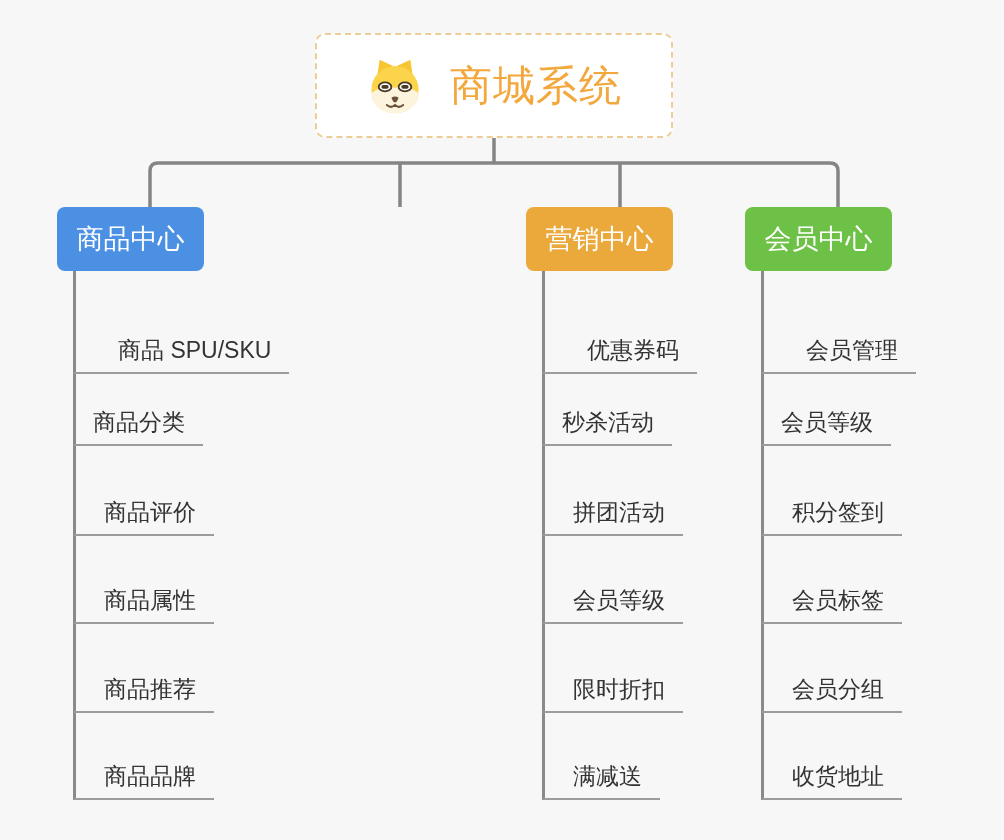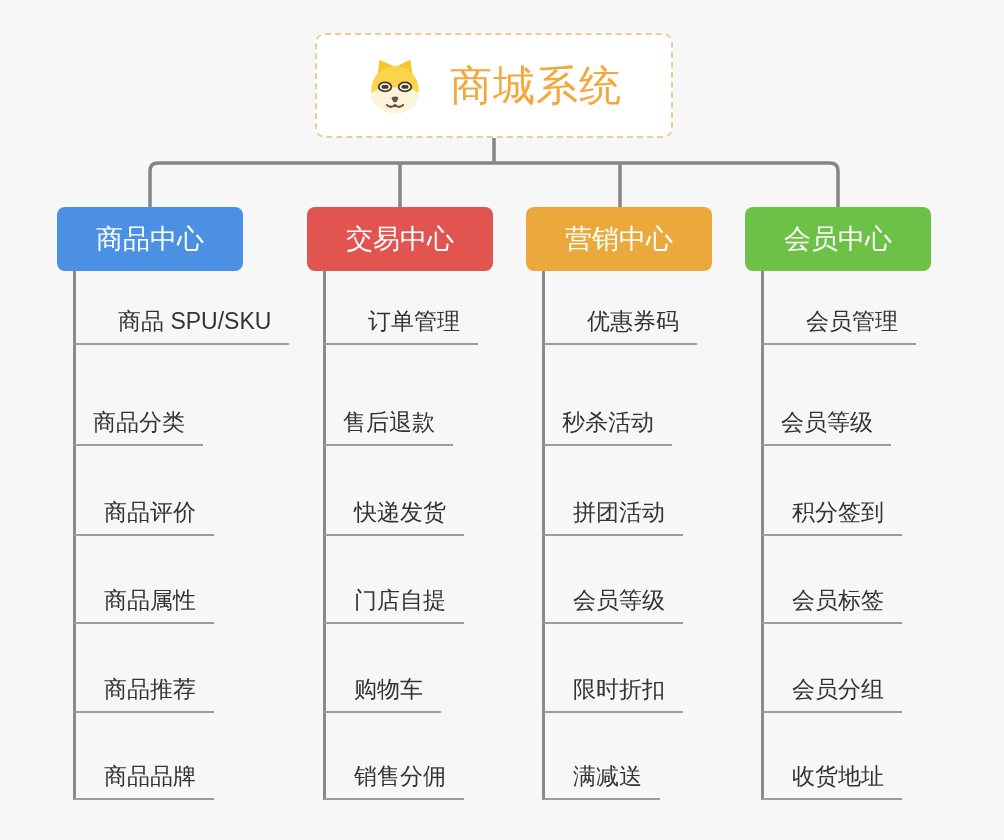--- a/index.html
+++ b/index.html
@@ -21,38 +21,38 @@
     display:flex;align-items:center;justify-content:center;gap:26px;
   }
   .root-title{
     color:#f3a83d;font-size:42px;font-weight:500;letter-spacing:1px;white-space:nowrap;
   }
   .root-icon{width:58px;height:58px;flex:0 0 auto;}
 
   
   .branch{position:absolute;top:207px;width:260px;height:600px;}
   .branch-header{
-    width:186px;height:64px;border-radius:8px;
+    width:147px;height:64px;border-radius:8px;
     display:flex;align-items:center;justify-content:center;
     color:#ffffff;font-size:27px;font-weight:500;white-space:nowrap;
     box-sizing:border-box;
   }
   .trunk{
     position:absolute;left:16px;top:64px;width:3px;height:529px;
     background:#8a8a8a;
   }
   .leaves{position:absolute;left:17px;top:64px;}
   .leaf{
     position:absolute;left:0;
     font-size:23px;line-height:30px;color:#333333;white-space:nowrap;
     padding:0 18px 7px 30px;
     border-bottom:2px solid #9c9c9c;
     width:max-content;
   }
-  .leaf:nth-of-type(1){top:35px;padding-left:44px;}
+  .leaf:nth-of-type(1){top:64px;padding-left:44px;}
   .leaf:nth-of-type(2){top:136px;padding-left:19px;}
   .leaf:nth-of-type(3){top:226px;}
   .leaf:nth-of-type(4){top:314px;}
   .leaf:nth-of-type(5){top:403px;}
   .leaf:nth-of-type(6){top:490px;}
 
   .b1{left:57px;}
   .b2{left:307px;}
   .b3{left:526px;}
   .b4{left:745px;}
@@ -91,32 +91,20 @@
     <div class="leaves">
       <div class="leaf">商品 SPU/SKU</div>
       <div class="leaf">商品分类</div>
       <div class="leaf">商品评价</div>
       <div class="leaf">商品属性</div>
       <div class="leaf">商品推荐</div>
       <div class="leaf">商品品牌</div>
     </div>
   </div>
 
-  <div class="branch b2">
-    <div class="branch-header" style="background-color: rgb(226, 84, 80);">交易中心</div>
-    <div class="trunk"></div>
-    <div class="leaves">
-      <div class="leaf">订单管理</div>
-      <div class="leaf">售后退款</div>
-      <div class="leaf">快递发货</div>
-      <div class="leaf">门店自提</div>
-      <div class="leaf">购物车</div>
-      <div class="leaf">销售分佣</div>
-    </div>
-  </div>
 
   <div class="branch b3">
     <div class="branch-header" style="background-color: rgb(235, 169, 60);">营销中心</div>
     <div class="trunk"></div>
     <div class="leaves">
       <div class="leaf">优惠券码</div>
       <div class="leaf">秒杀活动</div>
       <div class="leaf">拼团活动</div>
       <div class="leaf">会员等级</div>
       <div class="leaf">限时折扣</div>

